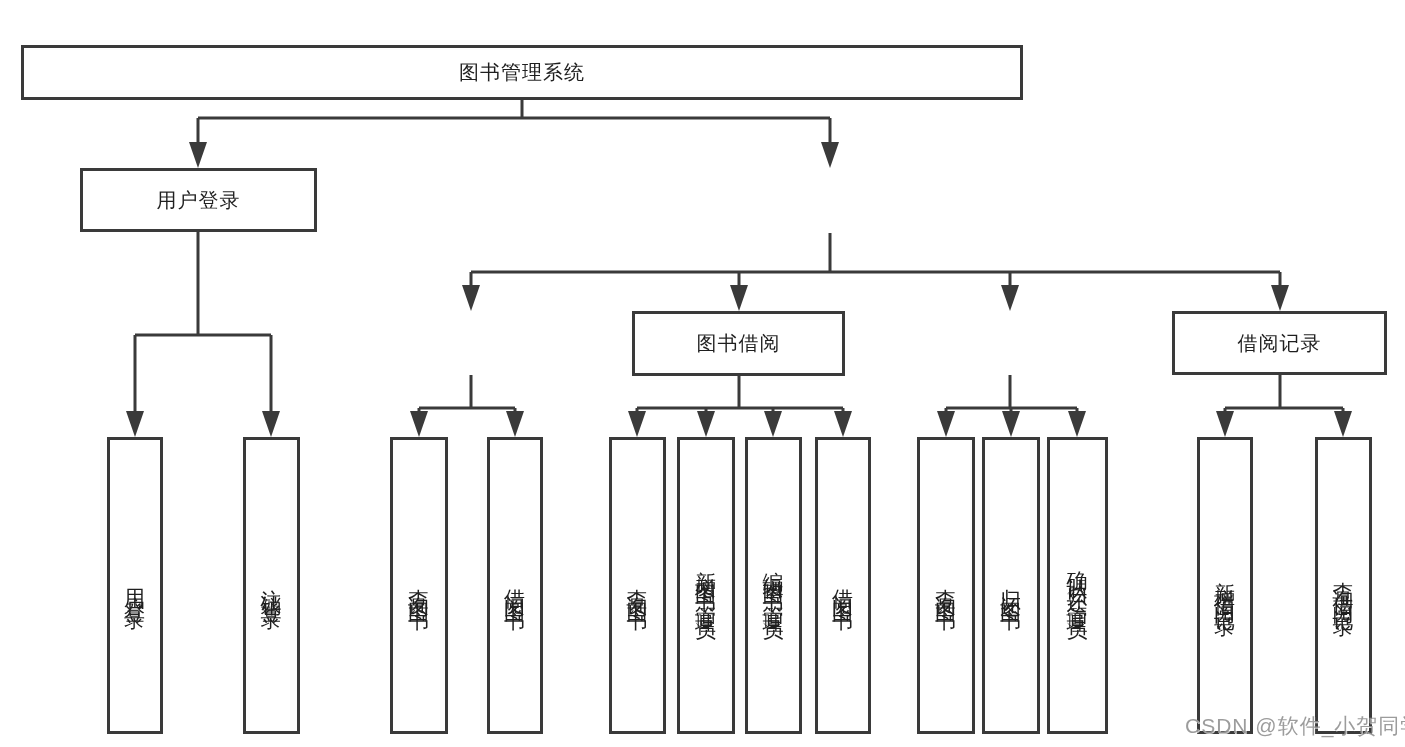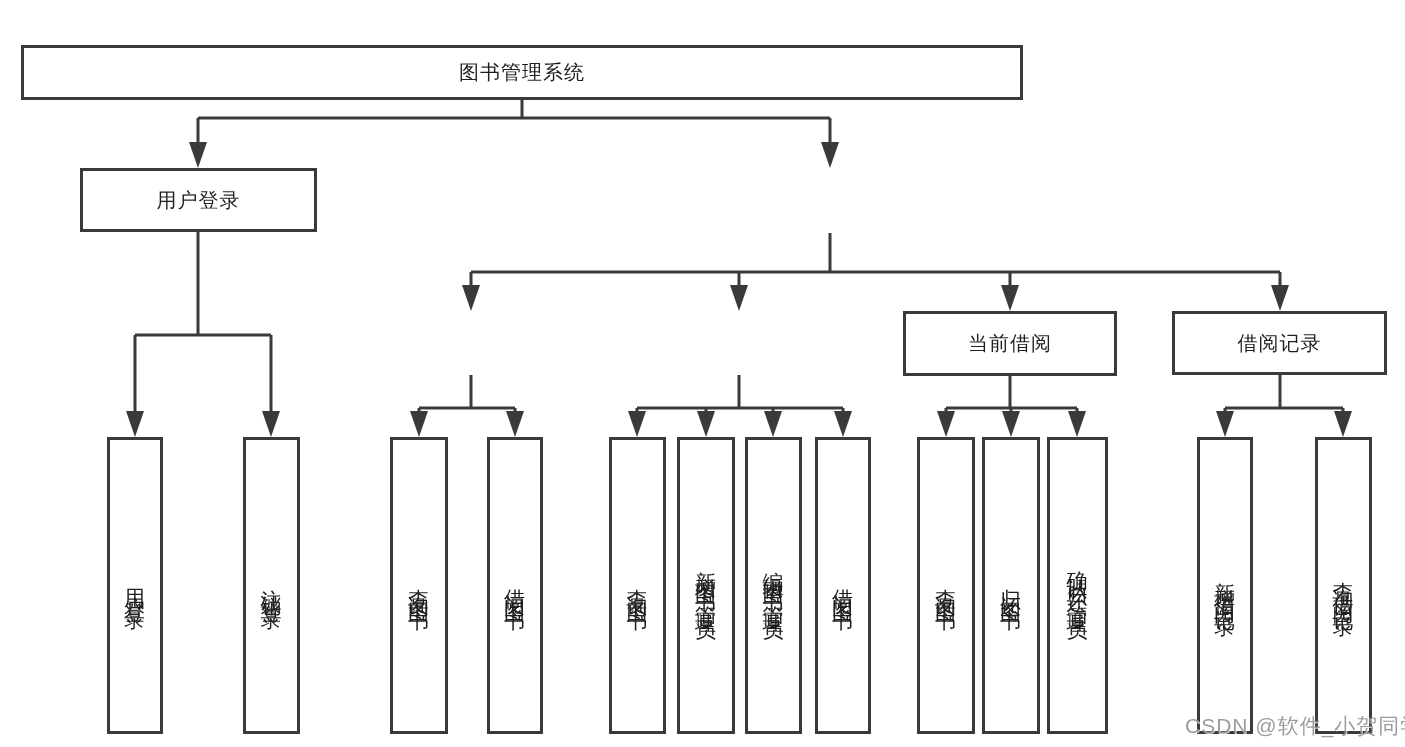--- a/index.html
+++ b/index.html
@@ -98,21 +98,21 @@
     <use href="#ah" transform="translate(1011,437)"></use>
     <use href="#ah" transform="translate(1077,437)"></use>
     <use href="#ah" transform="translate(1225,437)"></use>
     <use href="#ah" transform="translate(1343,437)"></use>
   </svg>
 
   <div id="n-root" class="node h-node">图书管理系统</div>
 
   <div id="n-login" class="node h-node">用户登录</div>
 
-  <div id="n-cur" class="node h-node">当前借阅</div>
+  <div id="n-borrow" class="node h-node">图书借阅</div>
   <div id="n-rec" class="node h-node">借阅记录</div>
 
   <div id="l1" class="node v-node leaf">用户登录</div>
   <div id="l2" class="node v-node leaf">注销登录</div>
   <div id="l3" class="node v-node leaf">查询图书</div>
   <div id="l4" class="node v-node leaf">借阅图书</div>
   <div id="l5" class="node v-node leaf">查询图书</div>
   <div id="l6" class="node v-node leaf">新增图书（管理员）</div>
   <div id="l7" class="node v-node leaf">编辑图书（管理员）</div>
   <div id="l8" class="node v-node leaf">借阅图书</div>

